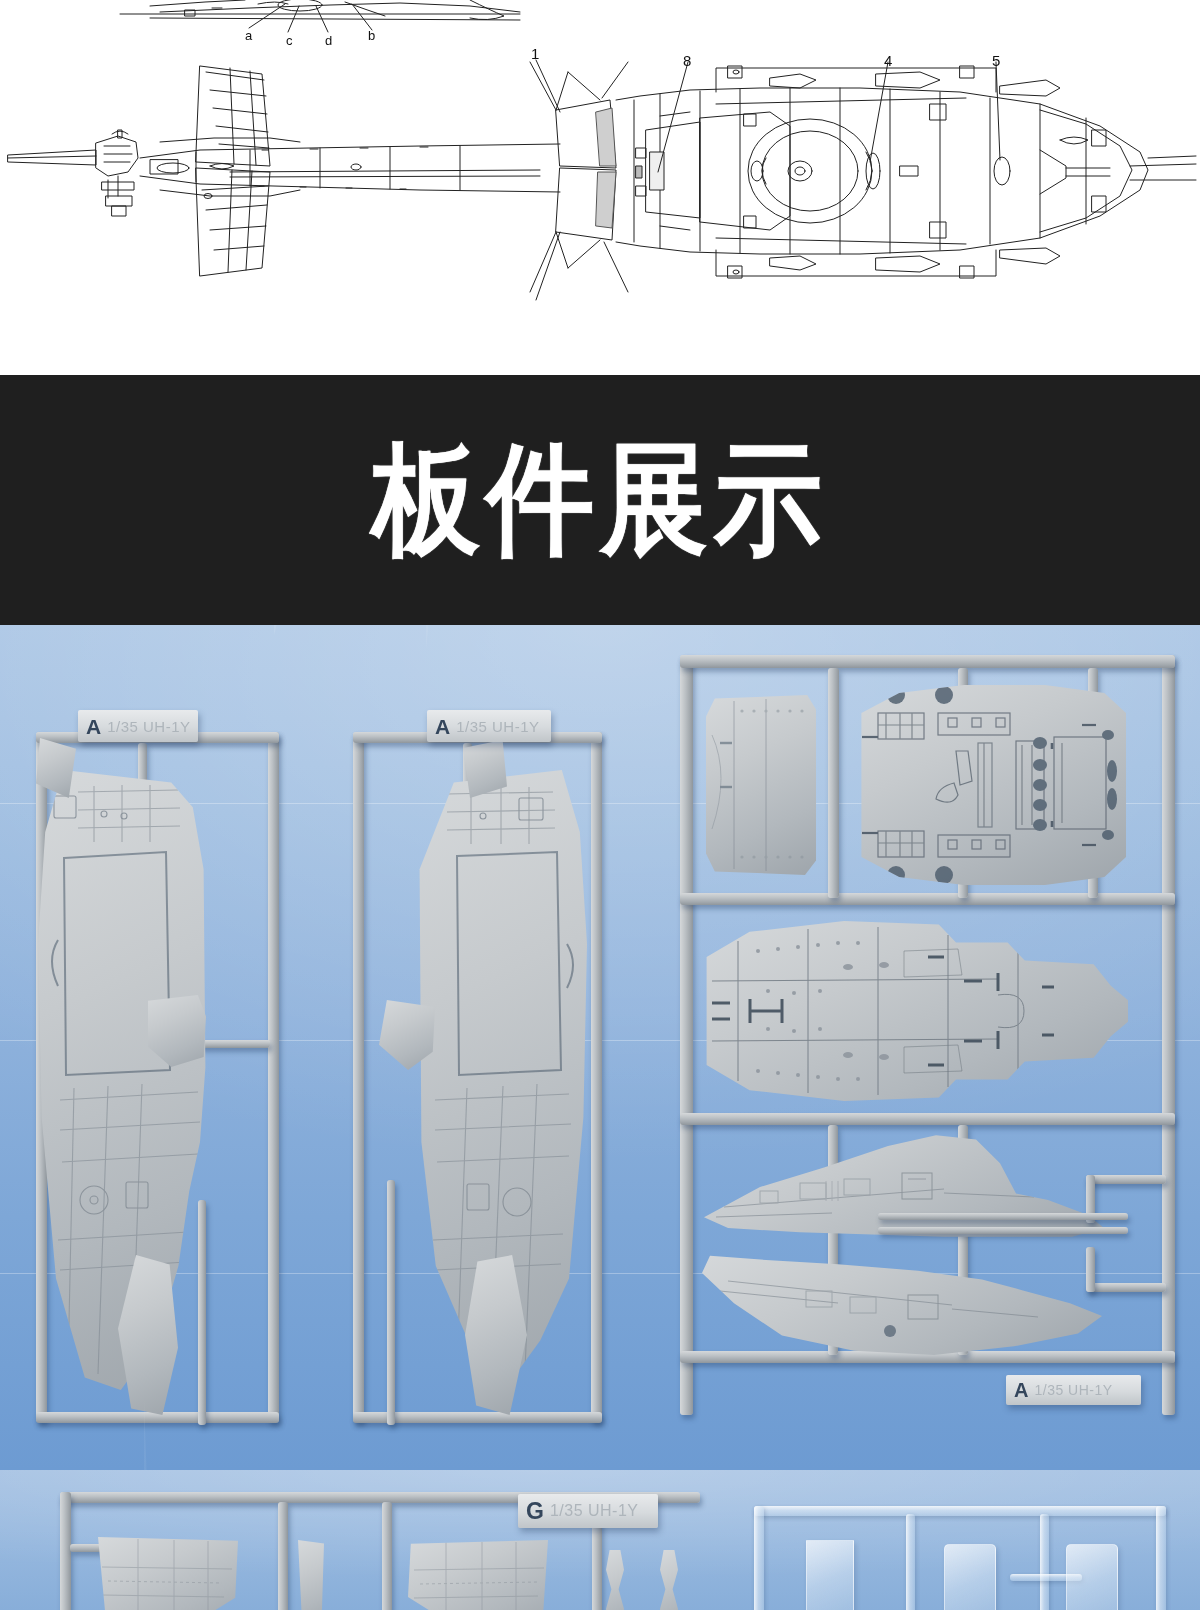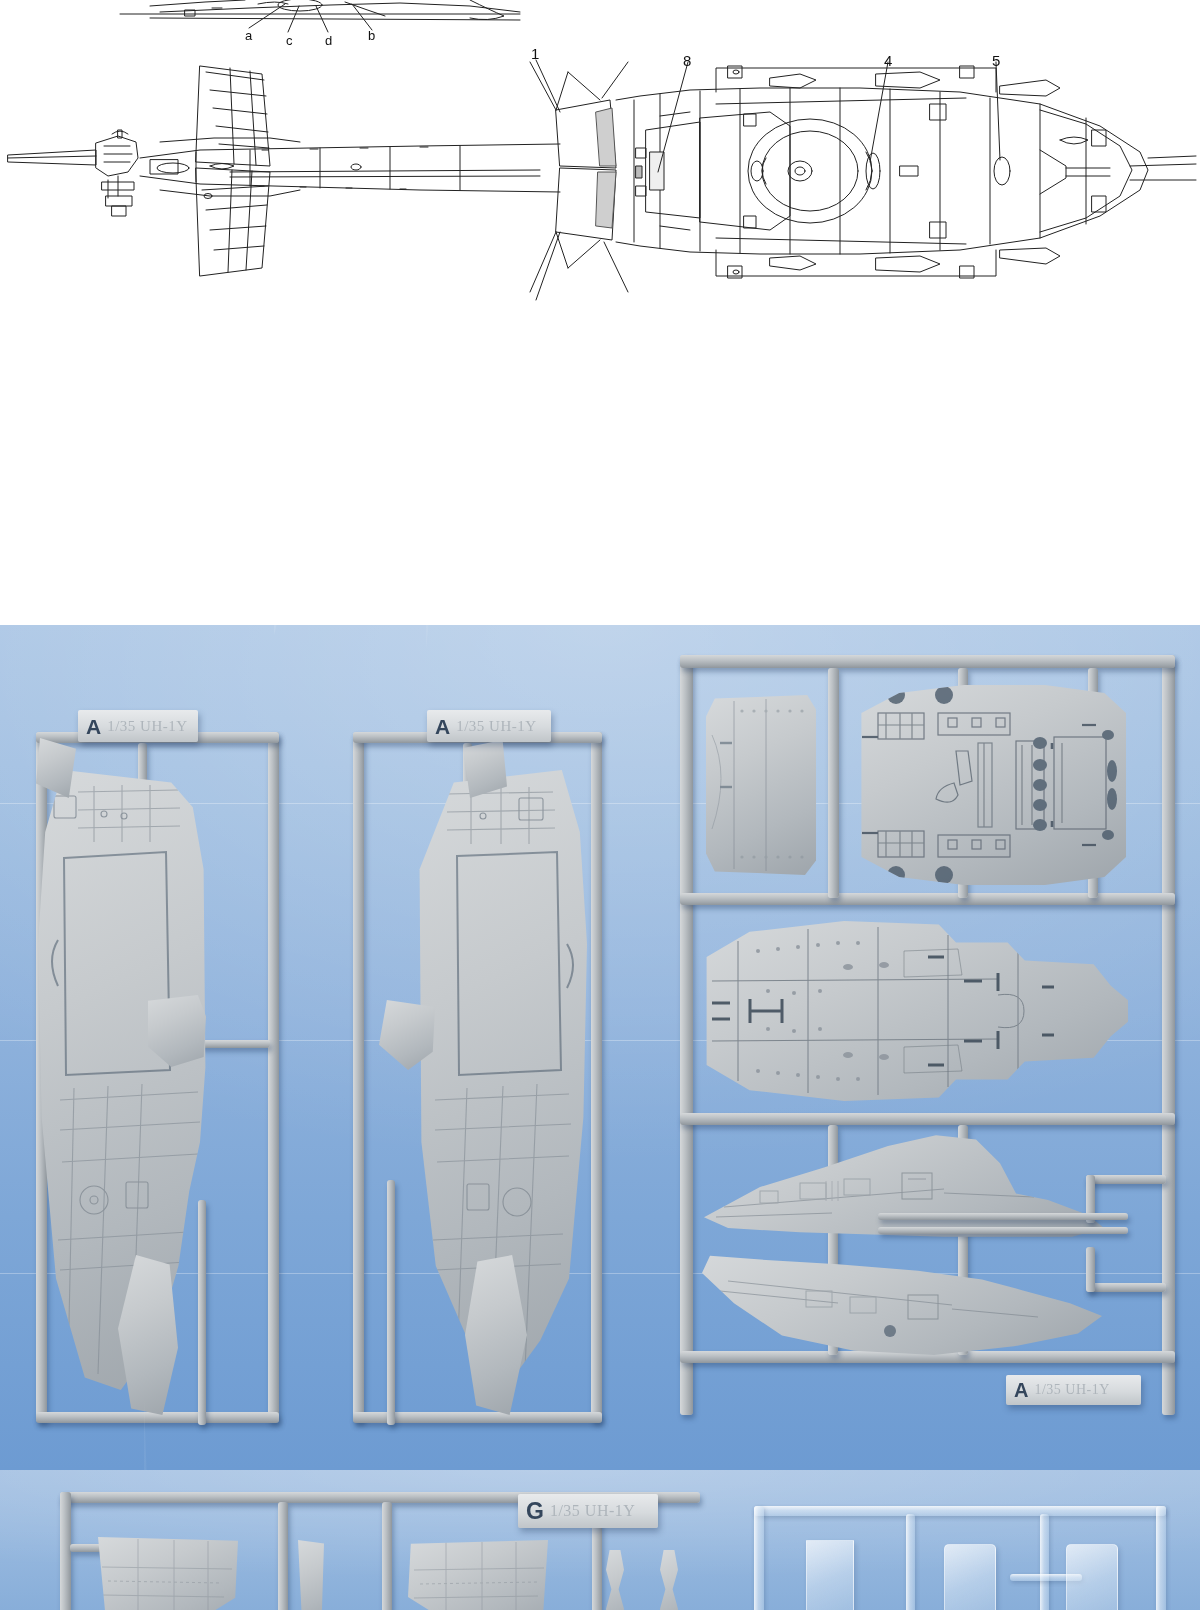--- a/index.html
+++ b/index.html
@@ -141,21 +141,21 @@
     padding: 0 8px;
     overflow: hidden;
   }
   .tag-letter {
     font-family: "Liberation Sans", sans-serif;
     font-weight: 700;
     color: #34465c;
     line-height: 1;
   }
   .tag-text {
-    font-family: Liberation Serif, serif;
+    font-family: Liberation Sans, sans-serif;
     color: #aeb5bb;
     line-height: 1;
     letter-spacing: .5px;
     white-space: nowrap;
   }
 </style>
 </head>
 <body>
 
 <div class="page">
@@ -296,20 +296,23 @@
     <div class="bp-callout small" style="left:286px; top:33px;">c</div>
     <div class="bp-callout small" style="left:325px; top:33px;">d</div>
     <div class="bp-callout small" style="left:368px; top:28px;">b</div>
 
     <div class="bp-callout" style="left:531px; top:45px;">1</div>
     <div class="bp-callout" style="left:683px; top:52px;">8</div>
     <div class="bp-callout" style="left:884px; top:52px;">4</div>
     <div class="bp-callout" style="left:992px; top:52px;">5</div>
   </div>
 
+  <div class="banner">
+    <div class="banner-title">板件展示</div>
+  </div>
 
   <div class="photo-main">
 
     <div class="seam" style="top:178px;"></div>
     <div class="seam" style="top:415px;"></div>
     <div class="seam" style="top:648px;"></div>
 
     <div class="sprue" style="left:30px; top:85px; width:280px; height:720px;">
 
       <div class="bar v" style="left:6px;  top:22px;  width:11px; height:690px;"></div>

